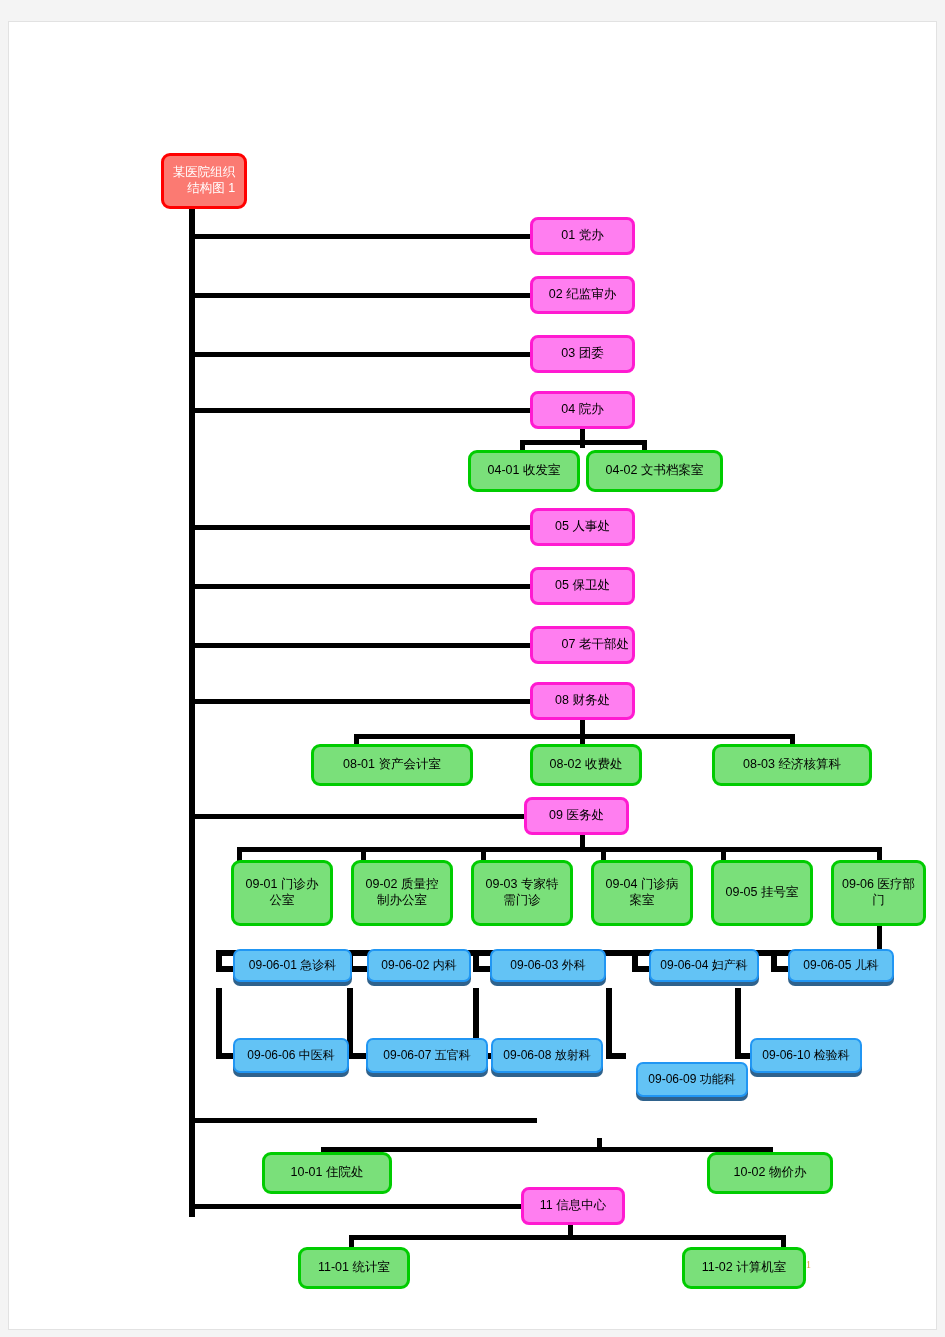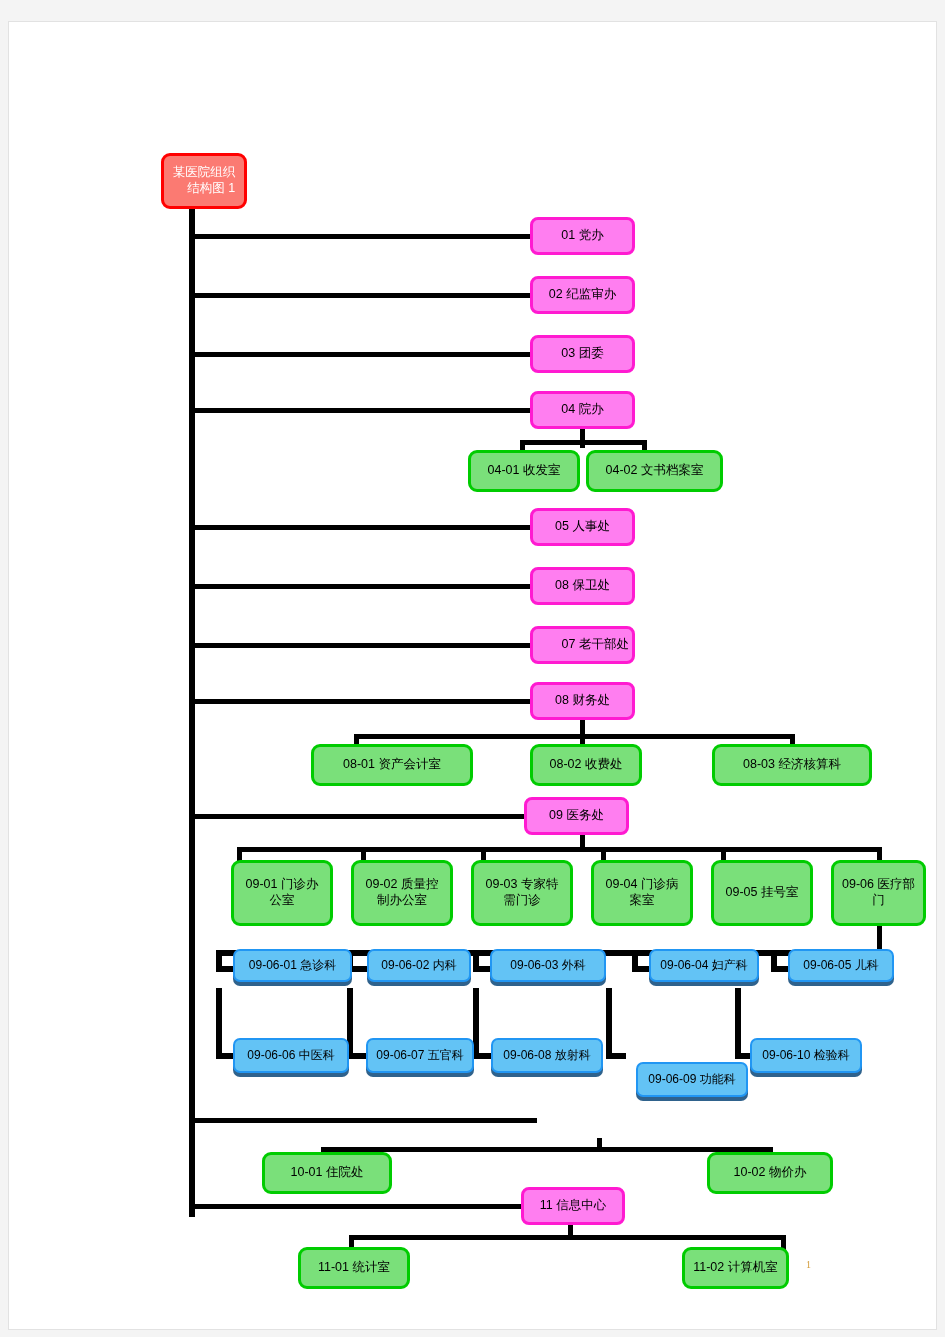--- a/index.html
+++ b/index.html
@@ -140,21 +140,21 @@
     <div class="node pink" style="left:521px;top:313px;width:105px;height:38px;">
       <span>03 团委</span>
     </div>
     <div class="node pink" style="left:521px;top:369px;width:105px;height:38px;">
       <span>04 院办</span>
     </div>
     <div class="node pink" style="left:521px;top:486px;width:105px;height:38px;">
       <span>05 人事处</span>
     </div>
     <div class="node pink" style="left:521px;top:545px;width:105px;height:38px;">
-      <span>08 保卫处</span>
+      <span>05 保卫处</span>
     </div>
     <div class="node pink" style="left:521px;top:604px;width:105px;height:38px;justify-content:flex-end;">
       <span>07 老干部处</span>
     </div>
     <div class="node pink" style="left:521px;top:660px;width:105px;height:38px;">
       <span>08 财务处</span>
     </div>
     <div class="node pink" style="left:515px;top:775px;width:105px;height:38px;">
       <span>09 医务处</span>
     </div>
@@ -215,21 +215,21 @@
     <div class="node blue" style="left:640px;top:927px;width:110px;height:33px;">
       <span>09-06-04 妇产科</span>
     </div>
     <div class="node blue" style="left:779px;top:927px;width:106px;height:33px;">
       <span>09-06-05 儿科</span>
     </div>
 
     <div class="node blue" style="left:224px;top:1016px;width:116px;height:35px;">
       <span>09-06-06 中医科</span>
     </div>
-    <div class="node blue" style="left:357px;top:1016px;width:108px;height:35px;">
+    <div class="node blue" style="left:357px;top:1016px;width:122px;height:35px;">
       <span>09-06-07 五官科</span>
     </div>
     <div class="node blue" style="left:482px;top:1016px;width:112px;height:35px;">
       <span>09-06-08 放射科</span>
     </div>
     <div class="node blue" style="left:627px;top:1016px;width:112px;height:35px;margin-top:24px;">
       <span>09-06-09 功能科</span>
     </div>
     <div class="node blue" style="left:741px;top:1016px;width:112px;height:35px;">
       <span>09-06-10 检验科</span>
@@ -238,20 +238,20 @@
     <div class="node green" style="left:253px;top:1130px;width:130px;height:42px;">
       <span>10-01 住院处</span>
     </div>
     <div class="node green" style="left:698px;top:1130px;width:126px;height:42px;">
       <span>10-02 物价办</span>
     </div>
 
     <div class="node green" style="left:289px;top:1225px;width:112px;height:42px;">
       <span>11-01 统计室</span>
     </div>
-    <div class="node green" style="left:673px;top:1225px;width:107px;height:42px;">
+    <div class="node green" style="left:673px;top:1225px;width:124px;height:42px;">
       <span>11-02 计算机室</span>
     </div>
 
     <div class="pgnum" style="left:797px;top:1237px;">1</div>
 
   </div>
 </div>
 
 </body></html>

